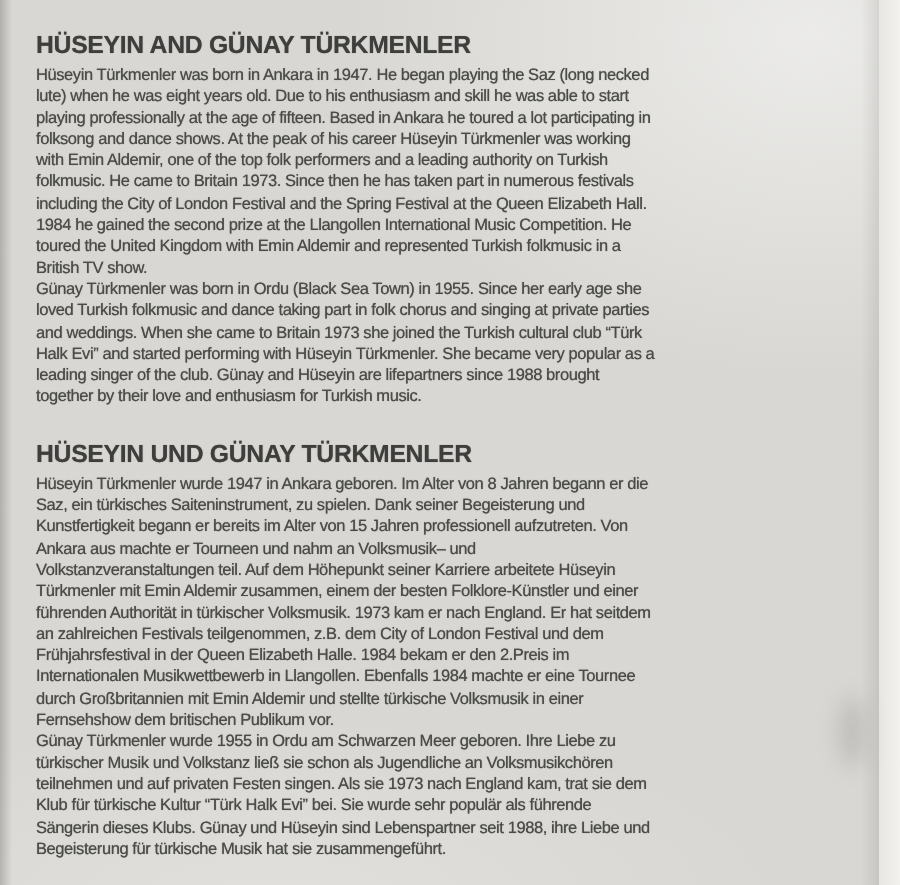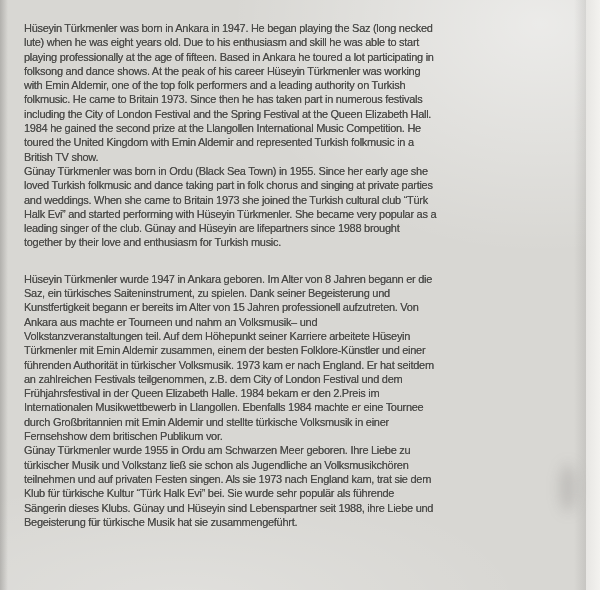--- a/index.html
+++ b/index.html
@@ -82,39 +82,41 @@
   <div class="shade-topright"></div>
   <div class="shade-bottom"></div>
   <div class="edge-left"></div>
   <div class="edge-right-shadow"></div>
   <div class="edge-right-strip"></div>
   <div class="smudge-bottom-right"></div>
 
   <div class="content">
 
     <div class="section">
+      <h1 class="section-title">HÜSEYIN AND GÜNAY TÜRKMENLER</h1>
       <p class="bio-paragraph">Hüseyin Türkmenler was born in Ankara in 1947. He began playing the Saz (long necked
 lute) when he was eight years old. Due to his enthusiasm and skill he was able to start
 playing professionally at the age of fifteen. Based in Ankara he toured a lot participating in
 folksong and dance shows. At the peak of his career Hüseyin Türkmenler was working
 with Emin Aldemir, one of the top folk performers and a leading authority on Turkish
 folkmusic. He came to Britain 1973. Since then he has taken part in numerous festivals
 including the City of London Festival and the Spring Festival at the Queen Elizabeth Hall.
 1984 he gained the second prize at the Llangollen International Music Competition. He
 toured the United Kingdom with Emin Aldemir and represented Turkish folkmusic in a
 British TV show.</p>
       <p class="bio-paragraph">Günay Türkmenler was born in Ordu (Black Sea Town) in 1955. Since her early age she
 loved Turkish folkmusic and dance taking part in folk chorus and singing at private parties
 and weddings. When she came to Britain 1973 she joined the Turkish cultural club “Türk
 Halk Evi” and started performing with Hüseyin Türkmenler. She became very popular as a
 leading singer of the club. Günay and Hüseyin are lifepartners since 1988 brought
 together by their love and enthusiasm for Turkish music.</p>
     </div>
 
     <div class="section">
+      <h1 class="section-title">HÜSEYIN UND GÜNAY TÜRKMENLER</h1>
       <p class="bio-paragraph">Hüseyin Türkmenler wurde 1947 in Ankara geboren. Im Alter von 8 Jahren begann er die
 Saz, ein türkisches Saiteninstrument, zu spielen. Dank seiner Begeisterung und
 Kunstfertigkeit begann er bereits im Alter von 15 Jahren professionell aufzutreten. Von
 Ankara aus machte er Tourneen und nahm an Volksmusik– und
 Volkstanzveranstaltungen teil. Auf dem Höhepunkt seiner Karriere arbeitete Hüseyin
 Türkmenler mit Emin Aldemir zusammen, einem der besten Folklore-Künstler und einer
 führenden Authorität in türkischer Volksmusik. 1973 kam er nach England. Er hat seitdem
 an zahlreichen Festivals teilgenommen, z.B. dem City of London Festival und dem
 Frühjahrsfestival in der Queen Elizabeth Halle. 1984 bekam er den 2.Preis im
 Internationalen Musikwettbewerb in Llangollen. Ebenfalls 1984 machte er eine Tournee

